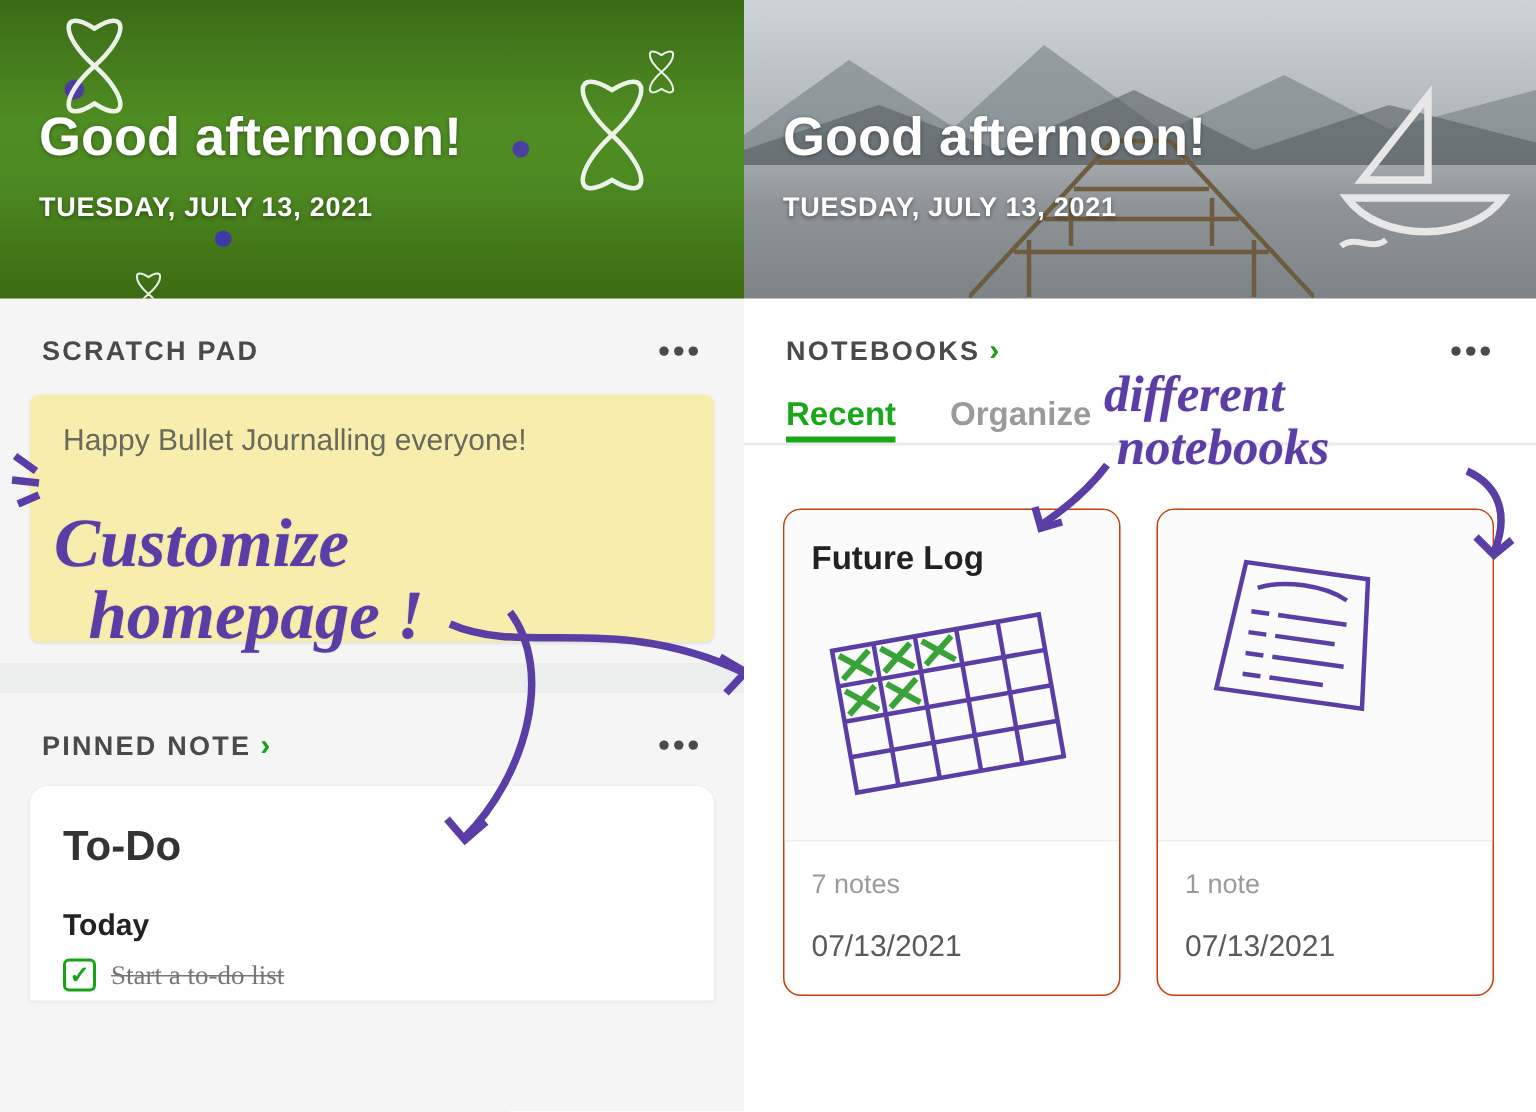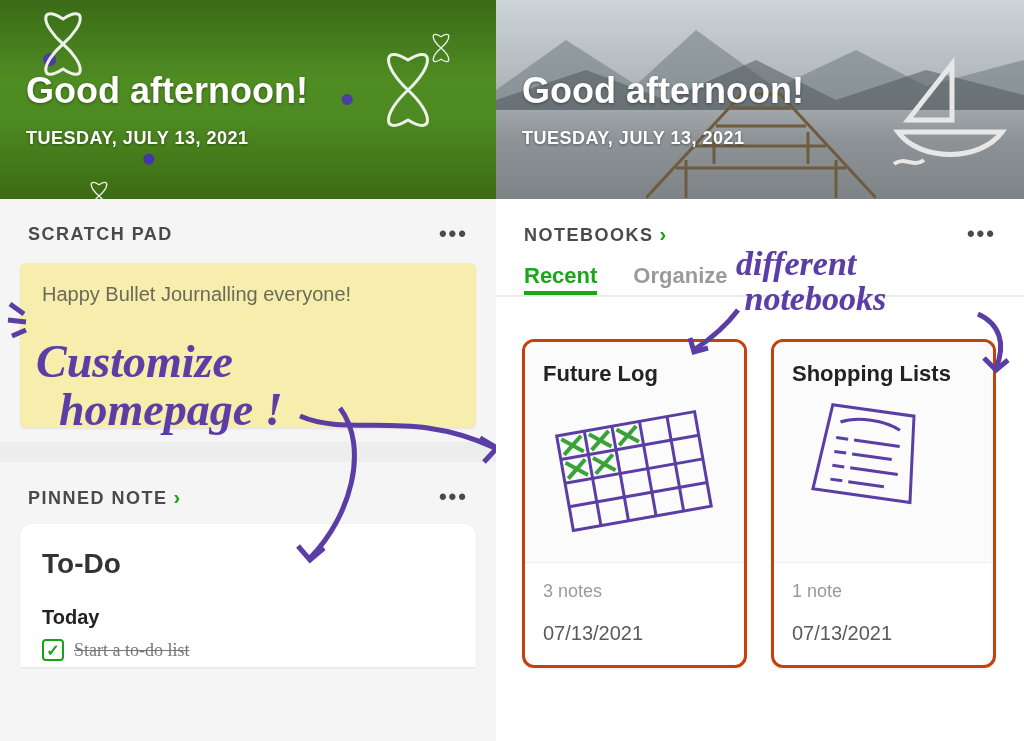--- a/index.html
+++ b/index.html
@@ -75,21 +75,21 @@
   .done-text { text-decoration: line-through; color:#777;font-family:Liberation Serif, serif;}
 
   
   .tabs { display:flex; gap:36px; padding:10px 28px 0; border-bottom:2px solid #ebebeb;}
   .tab { font-size:22px; font-weight:600; padding-bottom:2px; color:#9a9a9a; cursor:pointer;}
   .tab.active { color:#1aa81a; border-bottom:4px solid #1aa81a;}
 
   
   .cards { display:flex; gap:24px; padding:42px 26px 0;}
   .nb-card {
-    width:225px; background:#fff; border:3px solid #c2410c; border-radius:12px;
+    width:225px; background:#fff; border:1px solid #c2410c; border-radius:12px;
     box-shadow:0 1px 3px rgba(0,0,0,.06); overflow:hidden; display:flex; flex-direction:column;
   }
   .nb-top { height:220px; padding:18px 18px 8px; background:#fbfbfb;}
   .nb-title { font-size:22px; font-weight:700; color:#222; line-height:1.25;}
   .nb-doodle { margin-top:8px;}
   .nb-bot { border-top:1px solid #eee; padding:18px 18px 20px;}
   .nb-count { color:#9a9a9a; font-size:18px; margin-bottom:20px;}
   .nb-date { color:#5a5a5a; font-size:20px;}
 
   
@@ -248,28 +248,27 @@
                 <line x1="100" y1="32" x2="80" y2="48"></line>
               <line x1="24" y1="56" x2="44" y2="72"></line>
                 <line x1="44" y1="56" x2="24" y2="72"></line>
               <line x1="52" y1="56" x2="72" y2="72"></line>
                 <line x1="72" y1="56" x2="52" y2="72"></line>
             </g>
           </g>
         </svg>
       </div>
       <div class="nb-bot">
-        <div class="nb-count">3 notes</div>
+        <div class="nb-count">7 notes</div>
         <div class="nb-date">07/13/2021</div>
       </div>
     </div>
 
     <div class="nb-card">
       <div class="nb-top">
-        <div class="nb-title">Shopping Lists</div>
         <svg class="nb-doodle" width="150" height="120" fill="none" stroke="#5b3ea5" stroke-width="3">
           <g transform="rotate(8 75 60)">
             <path d="M34 14 L116 14 L124 100 L26 100 Z"></path>
             <path d="M44 30 C 60 22, 88 22, 104 30"></path>
             <line x1="42" y1="46" x2="54" y2="46"></line>
               <line x1="60" y1="46" x2="106" y2="46"></line>
             <line x1="42" y1="60" x2="54" y2="60"></line>
               <line x1="60" y1="60" x2="100" y2="60"></line>
             <line x1="42" y1="74" x2="54" y2="74"></line>
               <line x1="60" y1="74" x2="108" y2="74"></line>

